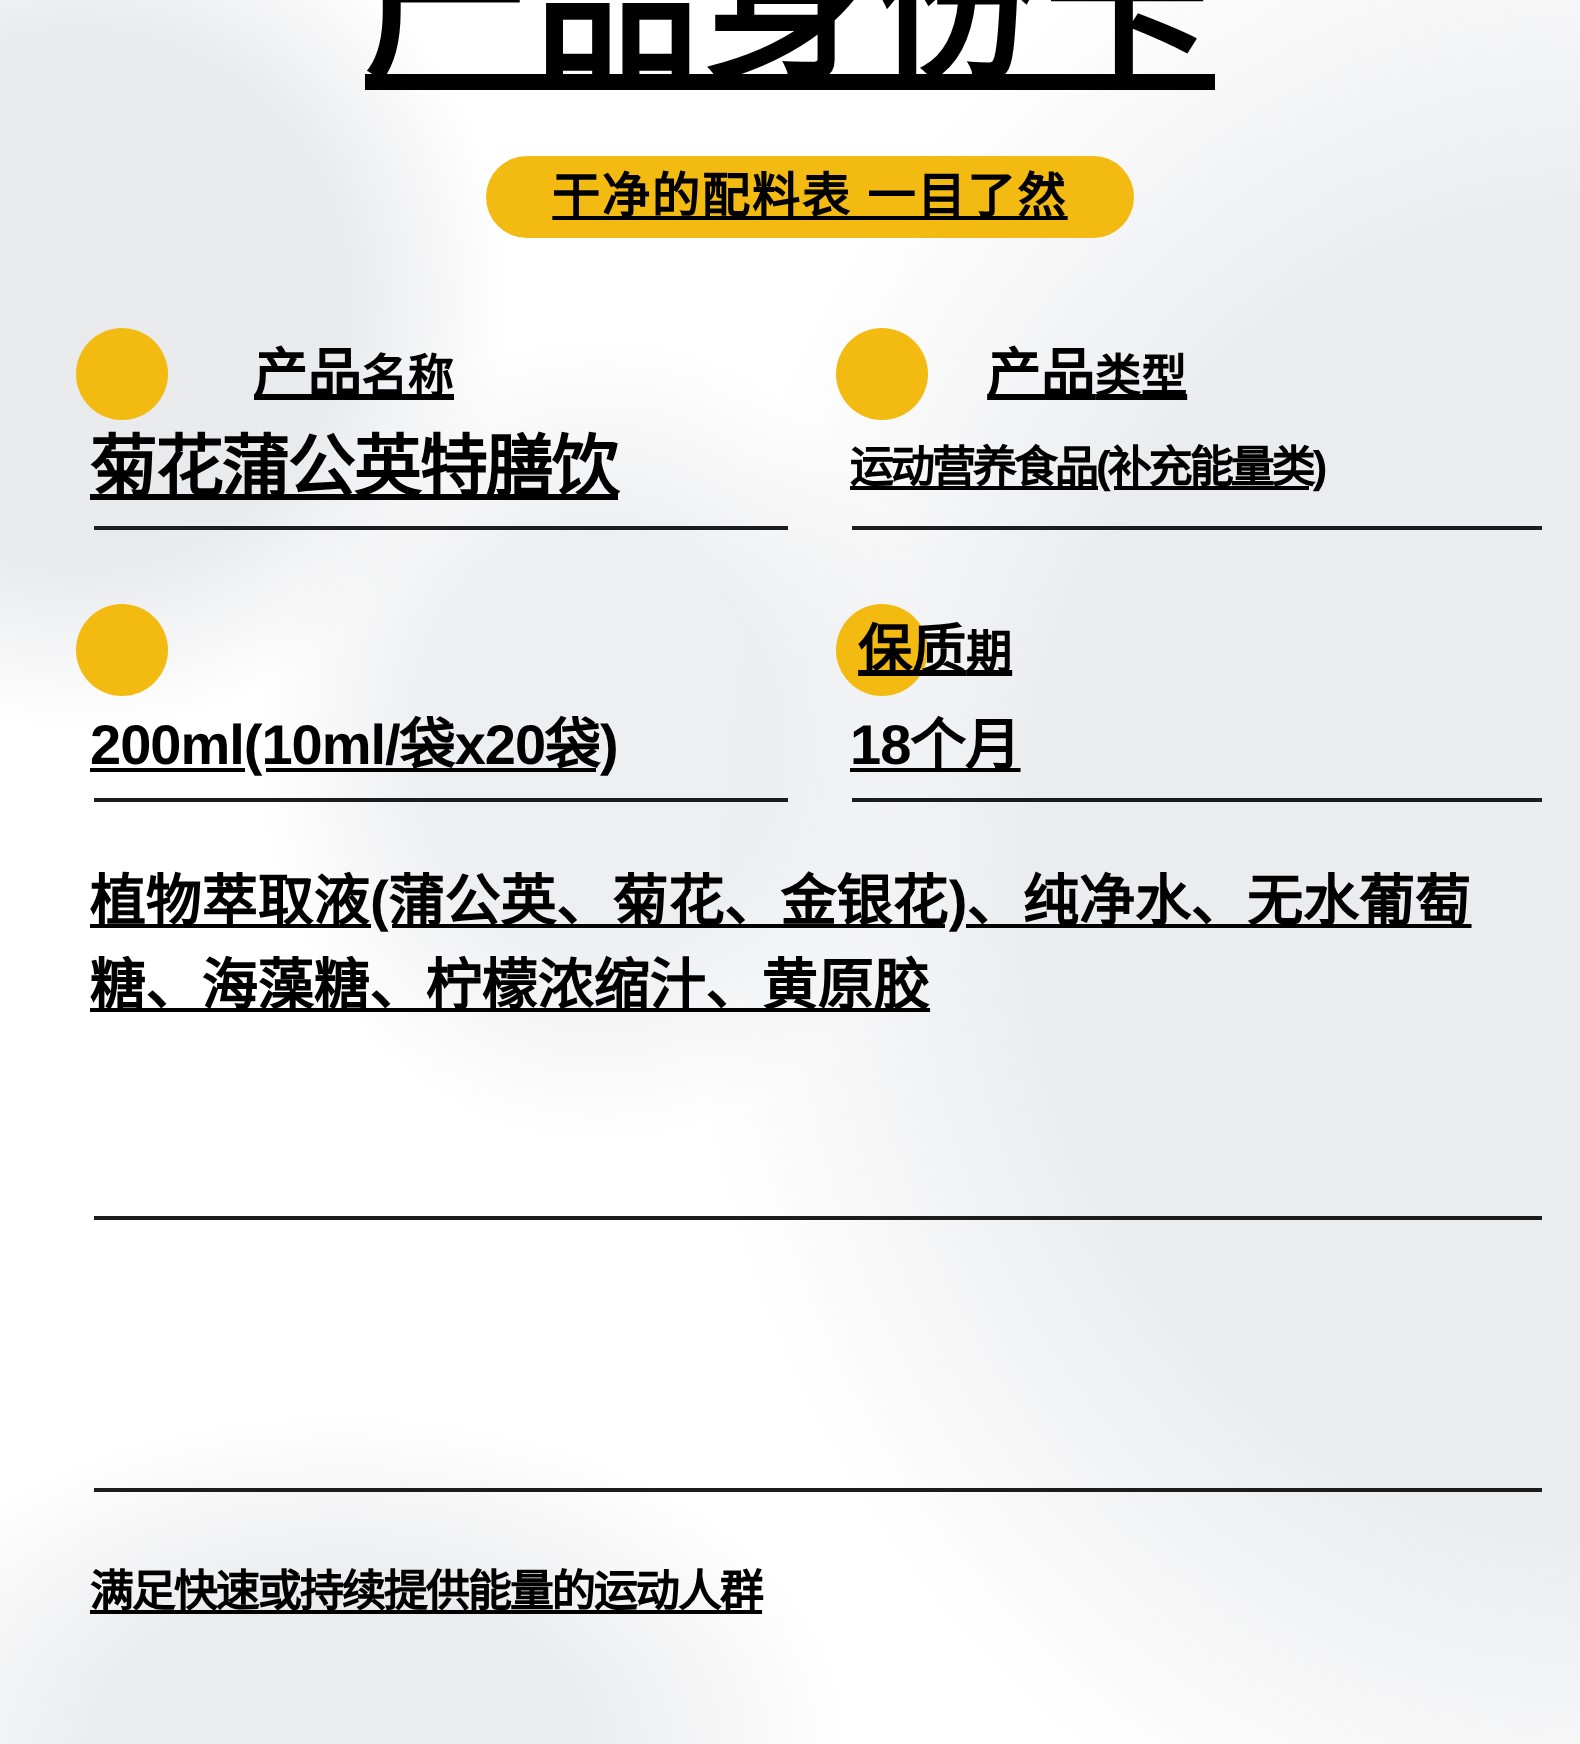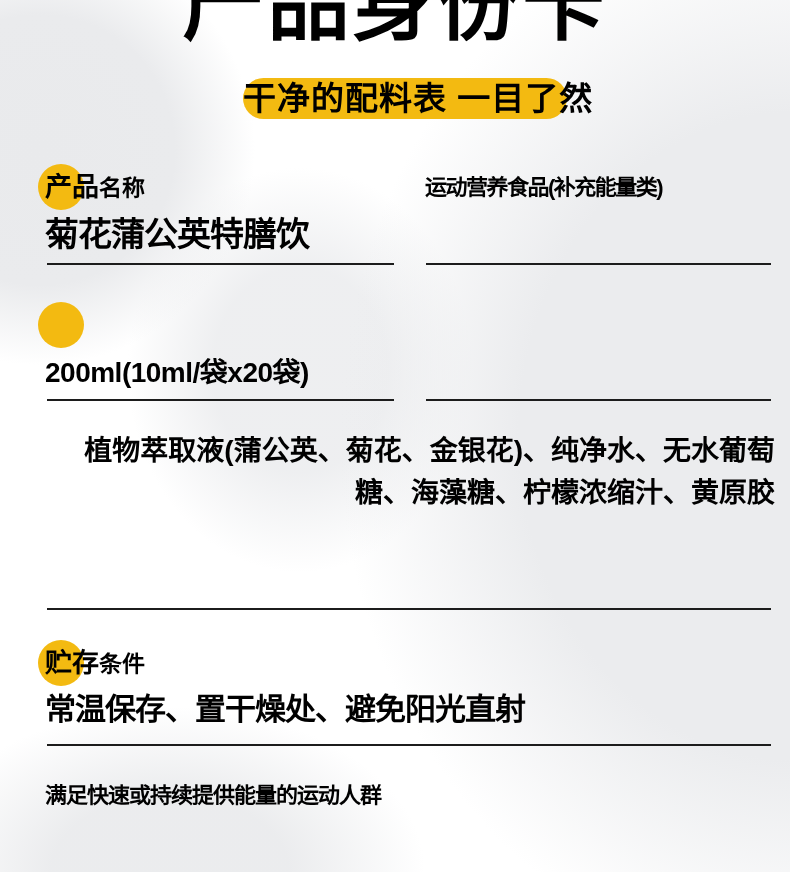--- a/index.html
+++ b/index.html
@@ -2,21 +2,21 @@
 <html lang="zh-CN" style="--accent: #F3BA11; --text: #000000; --divider: #1C1C1C; --bg: #FFFFFF; --deco: #EBECEE;"><head>
 <meta charset="utf-8">
 <style>
   :root{
     --accent:#F3BA11;
     --text:#000000;
     --divider:#1C1C1C;
     --bg:#FFFFFF;
     --deco:#EBECEE;
   }
-  *{margin:0;padding:0;box-sizing:border-box;}
+  *{margin:0;padding:0;box-sizing:border-box;text-decoration:underline;}
   html,body{background:#fff;}
   body{font-family:"Liberation Sans","DejaVu Sans",sans-serif;color:var(--text);}
   .page{
     position:relative;
     width:790px;height:872px;
     overflow:hidden;
     background-color:var(--bg);
     background-image:
       radial-gradient(circle at 40px 150px, #e9eaec 0px, #eaebed 135px, rgba(234,235,237,0) 215px),
       radial-gradient(620px 720px at 101% 50%, #ebecee 0%, #ebecee 45%, rgba(235,236,238,0) 74%),
@@ -36,30 +36,30 @@
     white-space:nowrap;
   }
   .badge{
     position:absolute;
     left:243px;top:78px;
     width:324px;height:41px;
     background:var(--accent);
     border-radius:21px;
     text-align:center;
     line-height:41px;
-    font-size:33px;
+    font-size:24px;
     font-weight:700;
     letter-spacing:1px;
     color:#000;
     white-space:nowrap;
   }
 
   
   .sec{position:absolute;}
-  .label-wrap{position:relative;height:46px;}
+  .label-wrap{position:relative;height:46px;text-align:center;}
   .hl-circle{
     position:absolute;left:-7px;top:0;
     width:46px;height:46px;border-radius:50%;
     background:var(--accent);
   }
   .label-text{
     position:relative;
     display:inline-block;
     line-height:46px;
     font-weight:700;
@@ -69,21 +69,21 @@
   .label-text .rest{font-size:23px;}
   .value{
     margin-top:4px;
     font-weight:700;
     white-space:pre;
     letter-spacing:-1px;
   }
   .v34{font-size:34px;line-height:40px;text-align:center;}
   .v29{font-size:22px;line-height:40px;letter-spacing:-1.5px;}
   .v38{font-size:28px;line-height:42px;letter-spacing:-0.5px;}
-  .v28{font-size:28px;line-height:42px;letter-spacing:0;text-align:right;}
+  .v28{font-size:28px;line-height:42px;letter-spacing:0;}
   .v31{font-size:31px;line-height:40px;letter-spacing:-1px;}
   .v30{font-size:22px;line-height:40px;letter-spacing:-1px;}
 
   
   .divider{
     position:absolute;
     height:2px;
     background:var(--divider);
   }
 </style>
@@ -98,51 +98,55 @@
 
   <section class="sec" style="left:45px;top:164px;">
     <div class="label-wrap">
       <span class="hl-circle"></span>
       <span class="label-text"><span class="hl">产品</span><span class="rest">名称</span></span>
     </div>
     <div class="value v34">菊花蒲公英特膳饮</div>
   </section>
 
   <section class="sec" style="left:425px;top:164px;">
+    <div class="label-wrap">
+      <span class="hl-circle"></span>
+      <span class="label-text"><span class="hl">产品</span><span class="rest">类型</span></span>
+    </div>
     <div class="value v29">运动营养食品(补充能量类)</div>
   </section>
 
   <div class="divider" style="left:47px;top:263px;width:347px;"></div>
   <div class="divider" style="left:426px;top:263px;width:345px;"></div>
 
   <section class="sec" style="left:45px;top:302px;">
     <div class="label-wrap">
       <span class="hl-circle"></span>
     </div>
     <div class="value v38">200ml(10ml/袋x20袋)</div>
   </section>
 
+  <section class="sec" style="left:425px;top:302px;">
+    <div class="label-wrap">
+      <span class="hl-circle"></span>
+      <span class="label-text"><span class="hl">保质</span><span class="rest">期</span></span>
+    </div>
+    <div class="value v38">18个月</div>
+  </section>
 
   <div class="divider" style="left:47px;top:399px;width:347px;"></div>
   <div class="divider" style="left:426px;top:399px;width:345px;"></div>
 
   <section class="sec" style="left:45px;top:426px;width:730px;">
     <div class="value v28">植物萃取液(蒲公英、菊花、金银花)、纯净水、无水葡萄
 糖、海藻糖、柠檬浓缩汁、黄原胶</div>
   </section>
 
   <div class="divider" style="left:47px;top:608px;width:724px;"></div>
 
-  <section class="sec" style="left:45px;top:640px;">
-    <div class="label-wrap">
-      <span class="hl-circle"></span>
-      <span class="label-text"><span class="hl">贮存</span><span class="rest">条件</span></span>
-    </div>
-    <div class="value v31">常温保存、置干燥处、避免阳光直射</div>
-  </section>
 
   <div class="divider" style="left:47px;top:744px;width:724px;"></div>
 
   <section class="sec" style="left:45px;top:772px;">
     <div class="value v30">满足快速或持续提供能量的运动人群</div>
   </section>
 
 </div>
 
 </body></html>

